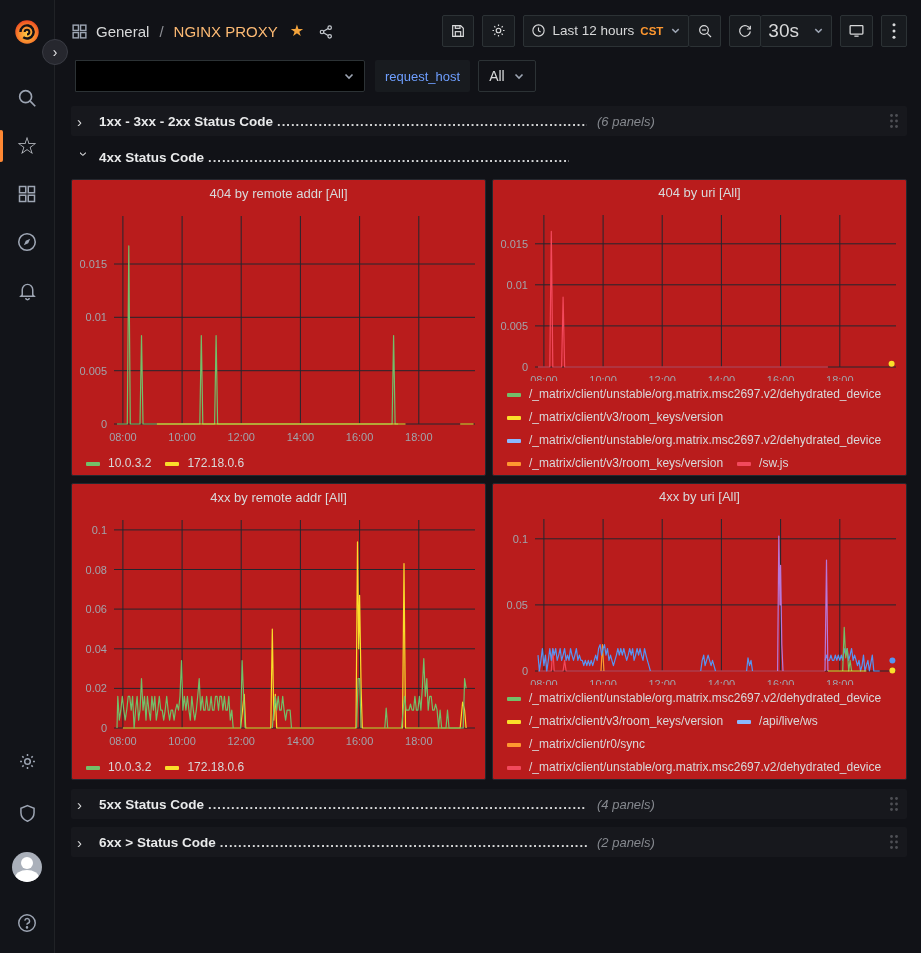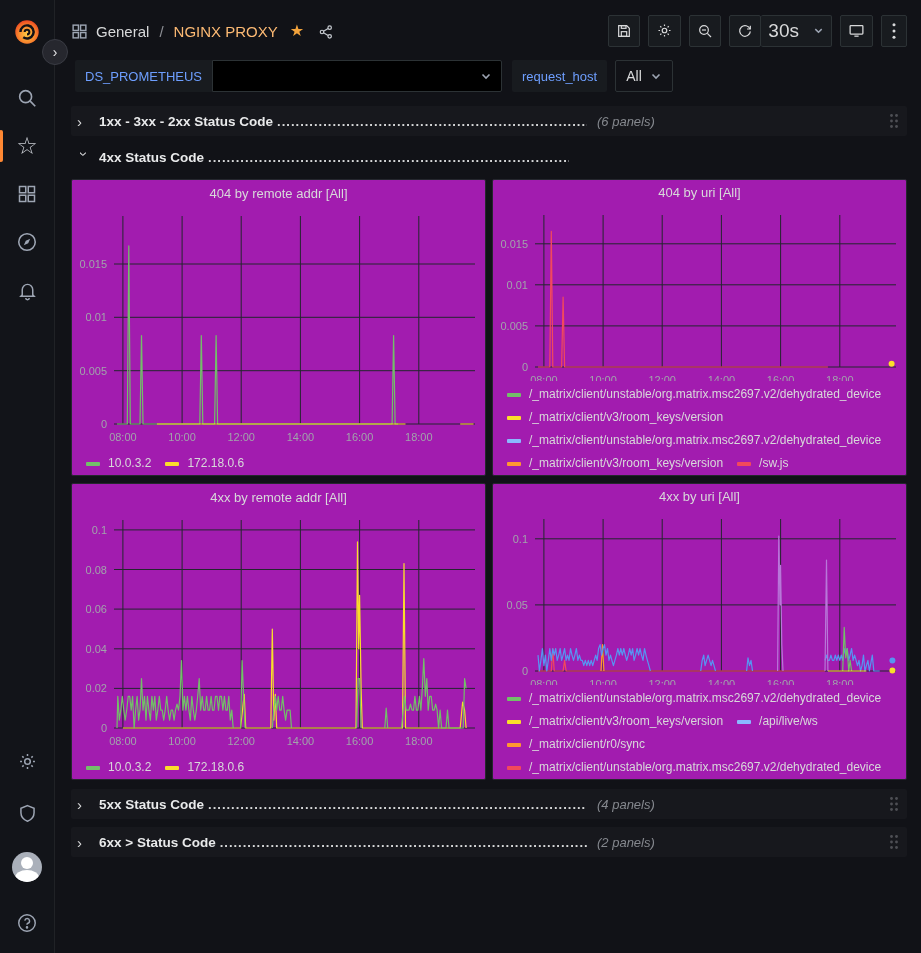--- a/index.html
+++ b/index.html
@@ -46,21 +46,21 @@
   .row-head.collapsed { background:#17181d; border-radius:2px; }
   .row-head .chev { color:#d8d9da; font-size:15px; width:14px; }
   .row-head .chev.open { transform:rotate(90deg) translateX(1px); }
   .row-left { display:flex; align-items:baseline; width:488px; overflow:hidden;margin-left:8px; }
   .row-title { color:#e9eaeb; font-size:13.5px; font-weight:700; white-space:nowrap; margin-right:4px; }
   .row-dots { flex:1; overflow:hidden; white-space:nowrap; color:#d8d9da; font-size:13px; font-weight:700; letter-spacing:1px; }
   .row-count { color:#85888e; font-size:13px; font-style:italic; margin-left:10px; white-space:nowrap; }
   .row-handle { margin-left:auto; opacity:.9; }
 
   .grid2 { display:grid; grid-template-columns:1fr 1fr; gap:7px 6px; margin-bottom:9px; }
-  .panel { background:#a21caf; border:1px solid #25272e; border-radius:2px; height:297px; overflow:hidden; display:flex; flex-direction:column; }
+  .panel { background:#b91c1c; border:1px solid #25272e; border-radius:2px; height:297px; overflow:hidden; display:flex; flex-direction:column; }
   .panel-title { height:26px; display:flex; align-items:center; justify-content:center; color:#D8D9DA; font-size:13px; font-weight:500; cursor:pointer; }
   svg.chart { display:block; }
   svg.chart .grid-line { stroke:#24262e; stroke-width:1; }
   svg.chart text { fill:#a1a4ab; font-size:11px; font-family:"Liberation Sans",sans-serif; }
 
   .legend { padding:2px 0 0 14px; display:flex; flex-wrap:wrap; column-gap:14px; line-height:23px; }
   .legend .li { display:inline-flex; align-items:center; gap:8px; white-space:nowrap; cursor:pointer; }
   .legend .sw { width:14px; height:4px; border-radius:1px; flex:none; }
   .legend .lt { color:#D8D9DA; font-size:12px; }
 
@@ -173,20 +173,31 @@
             </svg>
         </div>
         <div class="tb-btn">
           <svg width="17" height="17" viewBox="0 0 24 24" fill="none" stroke="#D8D9DA" stroke-width="1.7">
               <circle cx="12" cy="12" r="3.2"></circle>
               <path d="M12 3.5v2.2M12 18.3v2.2M3.5 12h2.2M18.3 12h2.2M6 6l1.6 1.6M16.4 16.4L18 18M18 6l-1.6 1.6M7.6 16.4L6 18"></path>
             </svg>
         </div>
         <div class="tb-group">
           <div class="tb-btn">
+            <svg width="15" height="15" viewBox="0 0 24 24" fill="none" stroke="#D8D9DA" stroke-width="1.8">
+                <circle cx="12" cy="12" r="9"></circle>
+                <path d="M12 7v5.3l3.4 2"></path>
+              </svg>
+            <span class="time-label">Last 12 hours</span>
+            <span class="tz">CST</span>
+            <svg class="caret" width="11" height="11" viewBox="0 0 12 12" fill="none" stroke="#9DA5B3" stroke-width="1.6">
+                <path d="M2.5 4.5L6 8l3.5-3.5"></path>
+              </svg>
+          </div>
+          <div class="tb-btn">
             <svg width="16" height="16" viewBox="0 0 24 24" fill="none" stroke="#D8D9DA" stroke-width="1.8">
                 <circle cx="10.5" cy="10.5" r="6.5"></circle>
                 <line x1="15.5" y1="15.5" x2="21" y2="21"></line>
                 <line x1="7.5" y1="10.5" x2="13.5" y2="10.5"></line>
               </svg>
           </div>
         </div>
         <div class="tb-group">
           <div class="tb-btn">
             <svg width="16" height="16" viewBox="0 0 24 24" fill="none" stroke="#D8D9DA" stroke-width="1.8">
@@ -212,21 +223,20 @@
               <circle cx="2" cy="2" r="1.7" fill="#D8D9DA"></circle>
               <circle cx="2" cy="9" r="1.7" fill="#D8D9DA"></circle>
               <circle cx="2" cy="16" r="1.7" fill="#D8D9DA"></circle>
             </svg>
         </div>
       </div>
     </div>
 
     <div class="varbar">
       <div class="var-group">
-        <span class="var-label">DS_PROMETHEUS</span>
         <div class="var-value-redacted">
           <span></span>
           <svg class="caret" width="12" height="12" viewBox="0 0 12 12" fill="none" stroke="#9DA5B3" stroke-width="1.6">
               <path d="M2.5 4.5L6 8l3.5-3.5"></path>
             </svg>
         </div>
       </div>
       <div class="var-group" style="gap:8px;">
         <span class="var-label" style="border-radius:2px;">request_host</span>
         <div class="var-value">

